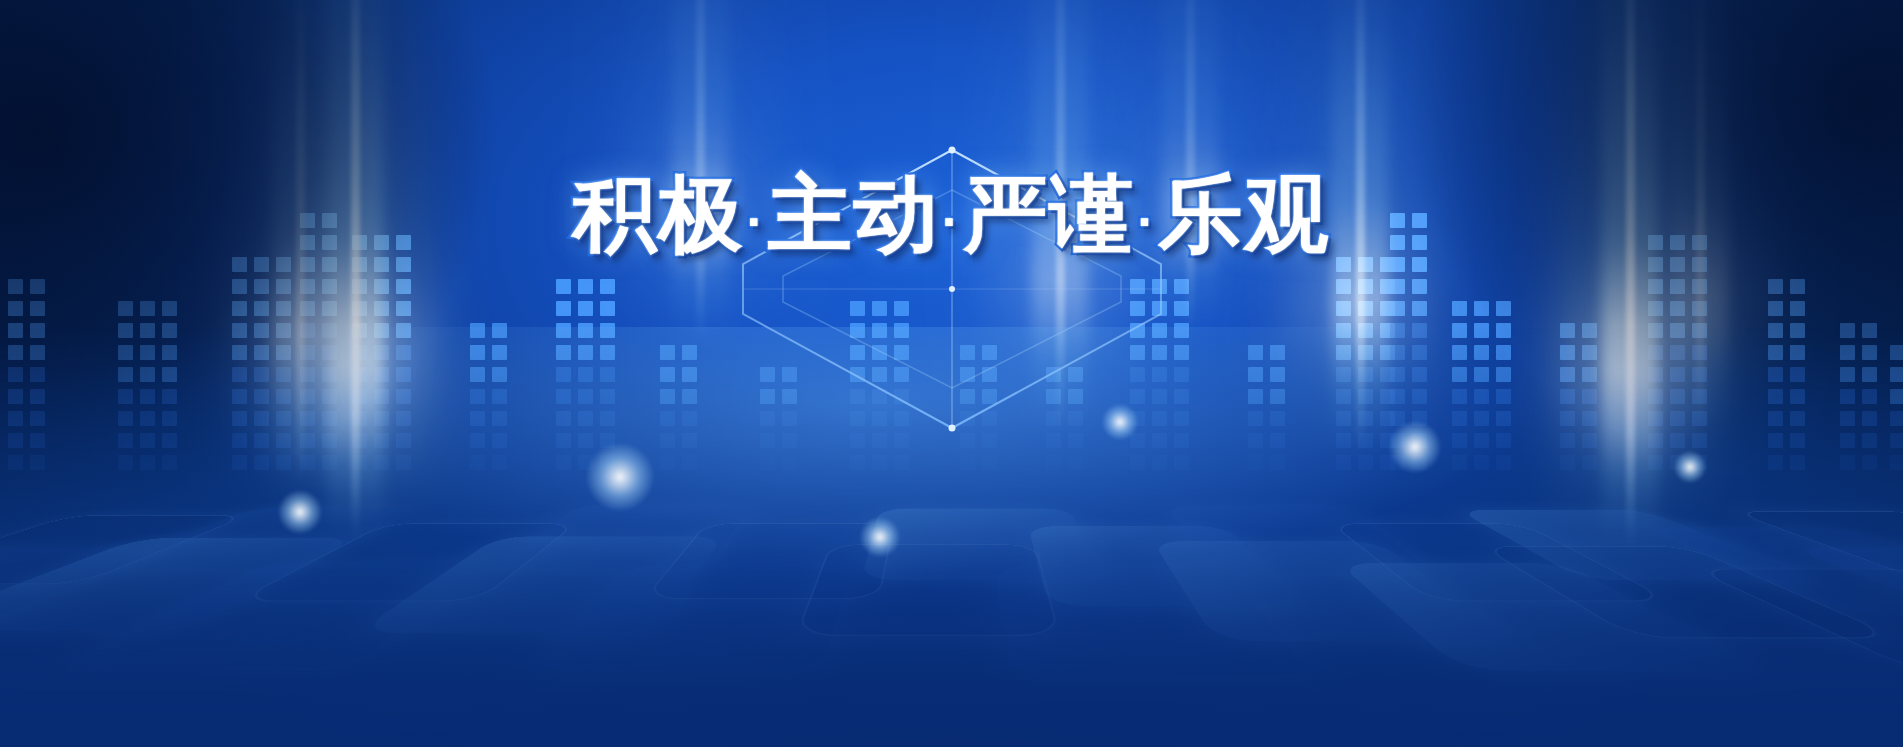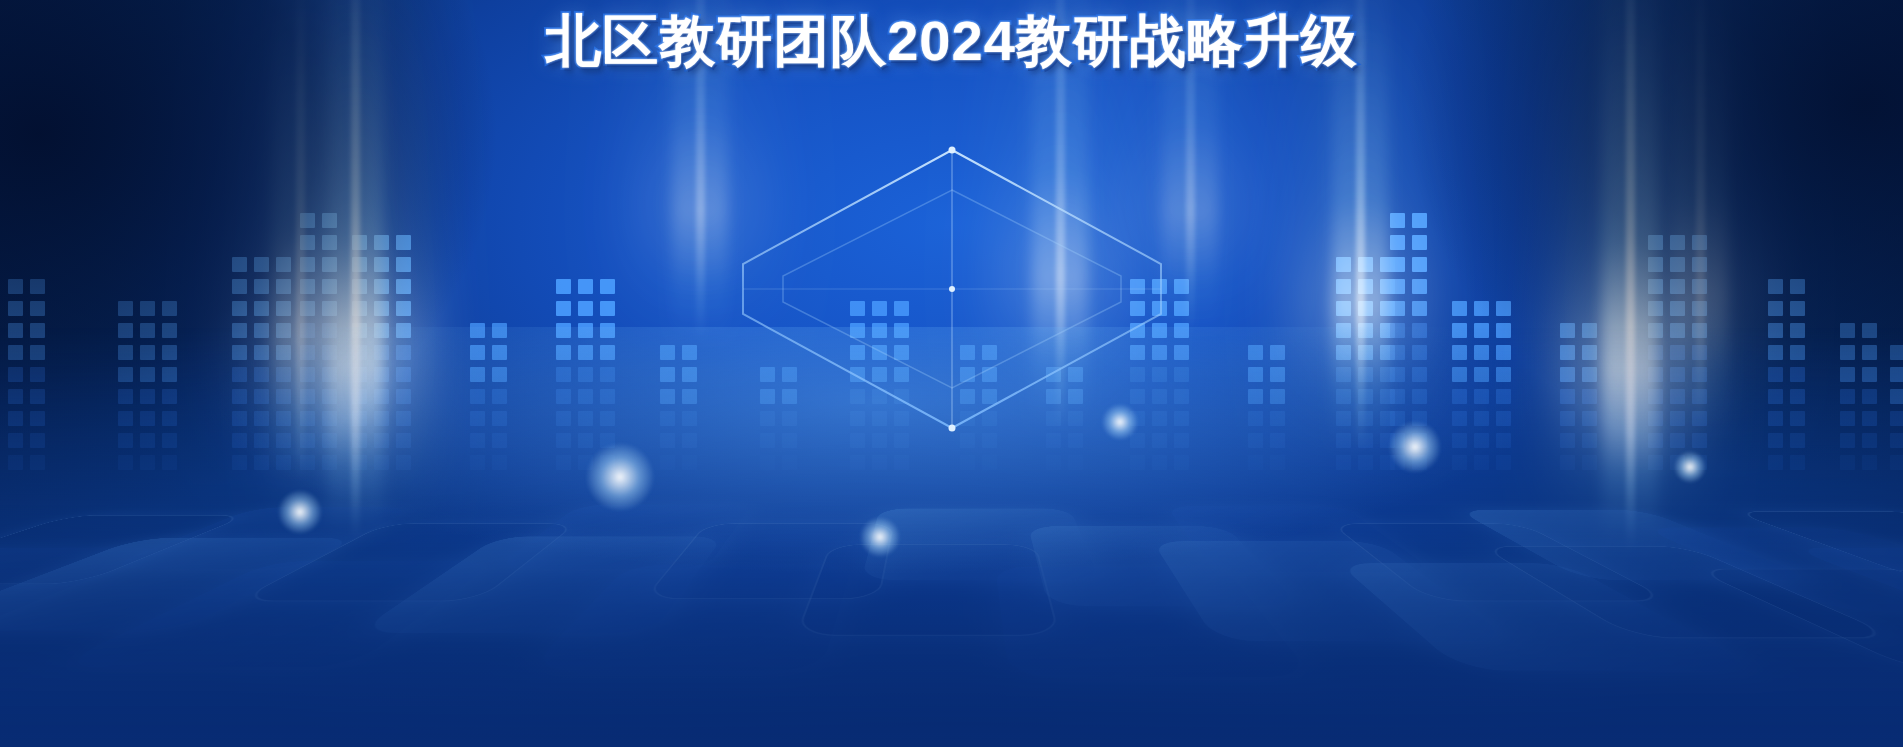--- a/index.html
+++ b/index.html
@@ -1115,19 +1115,19 @@
       <line x1="215" y1="6" x2="215" y2="284" stroke="#bcdfff" stroke-opacity="0.38" stroke-width="1.5"></line>
       <line x1="6" y1="145" x2="424" y2="145" stroke="#bcdfff" stroke-opacity="0.22" stroke-width="1"></line>
       <circle cx="215" cy="6" r="3.5" fill="#dff0ff"></circle>
       <circle cx="215" cy="284" r="3.5" fill="#dff0ff"></circle>
       <circle cx="215" cy="145" r="3" fill="#dff0ff"></circle>
     </svg>
   </div>
 
   <div class="content">
 
-
-    <h2 class="title-sub">北区教研团队2024教研战略升级</h2>
+    <h1 class="title-main" id="title-main"><span>积极</span><span class="sep">·</span><span>主动</span><span class="sep">·</span><span>严谨</span><span class="sep">·</span><span>乐观</span></h1>
+
 
   </div>
 
 
 </div>
 
 </body></html>

